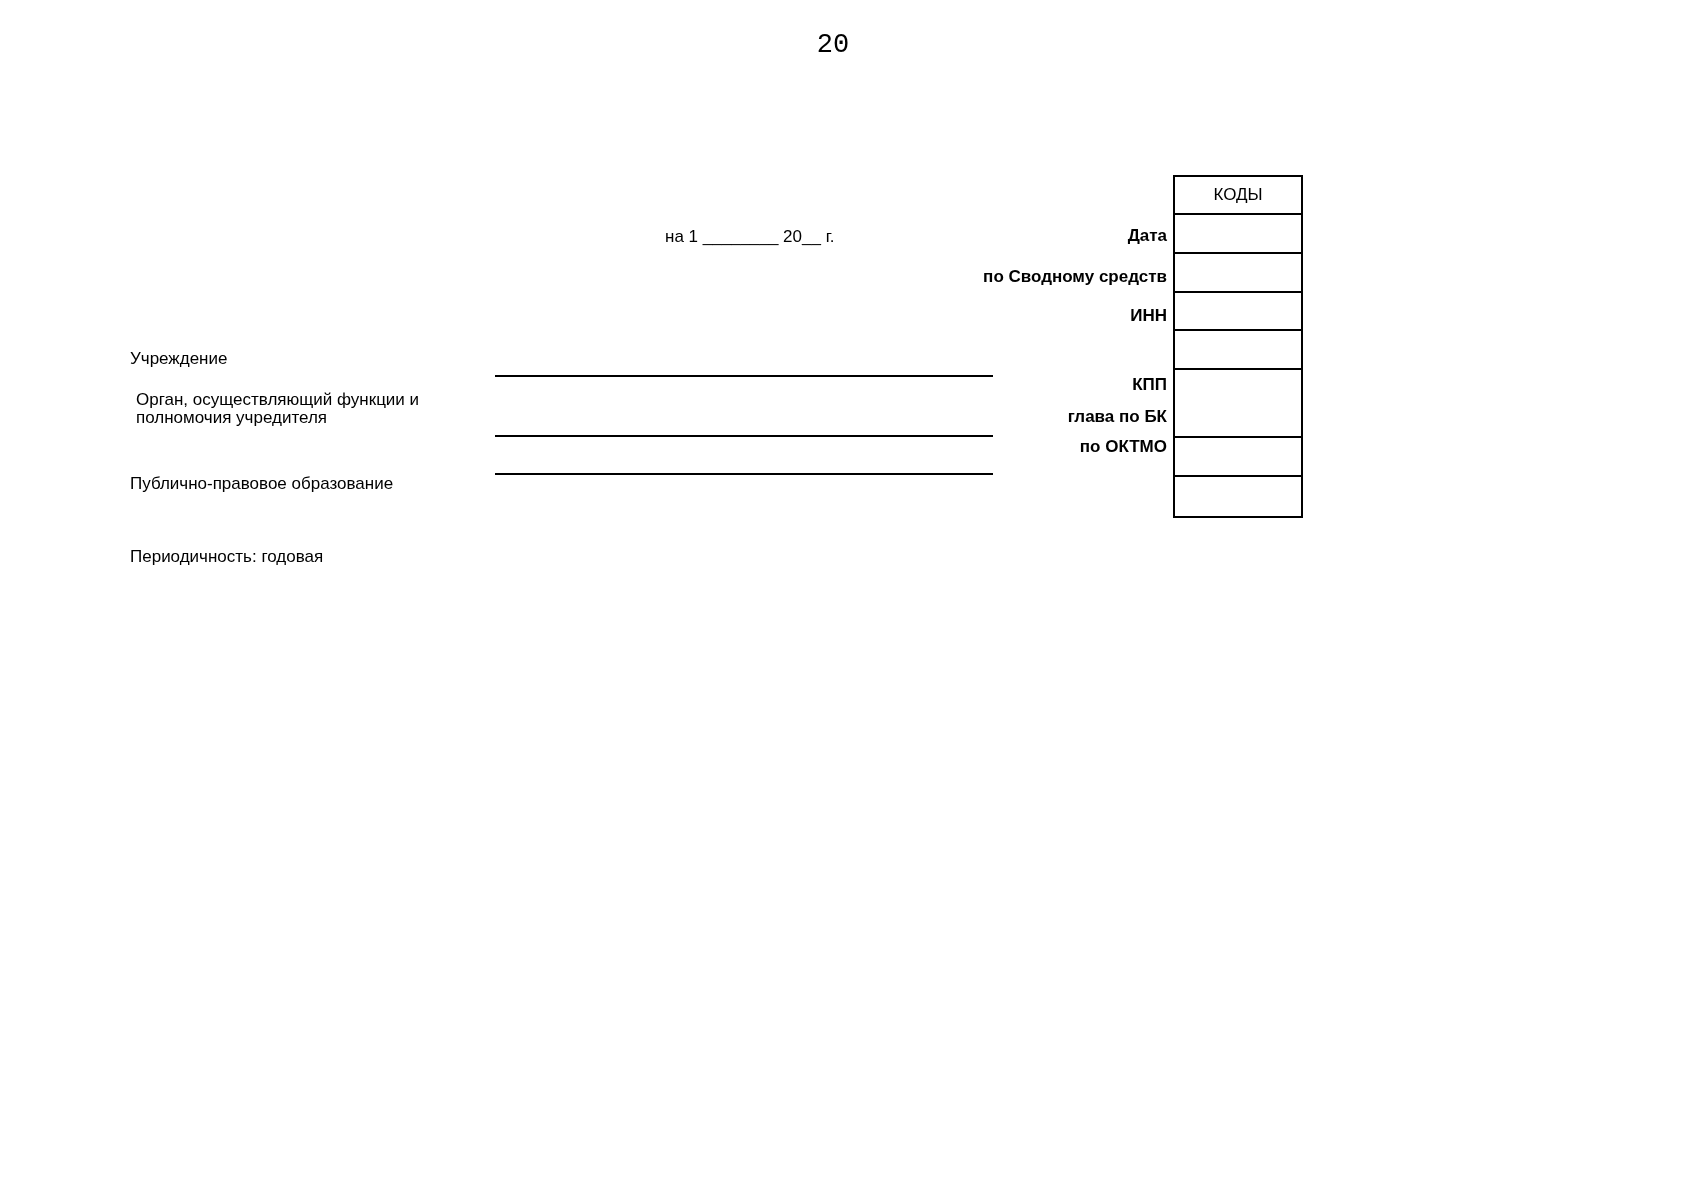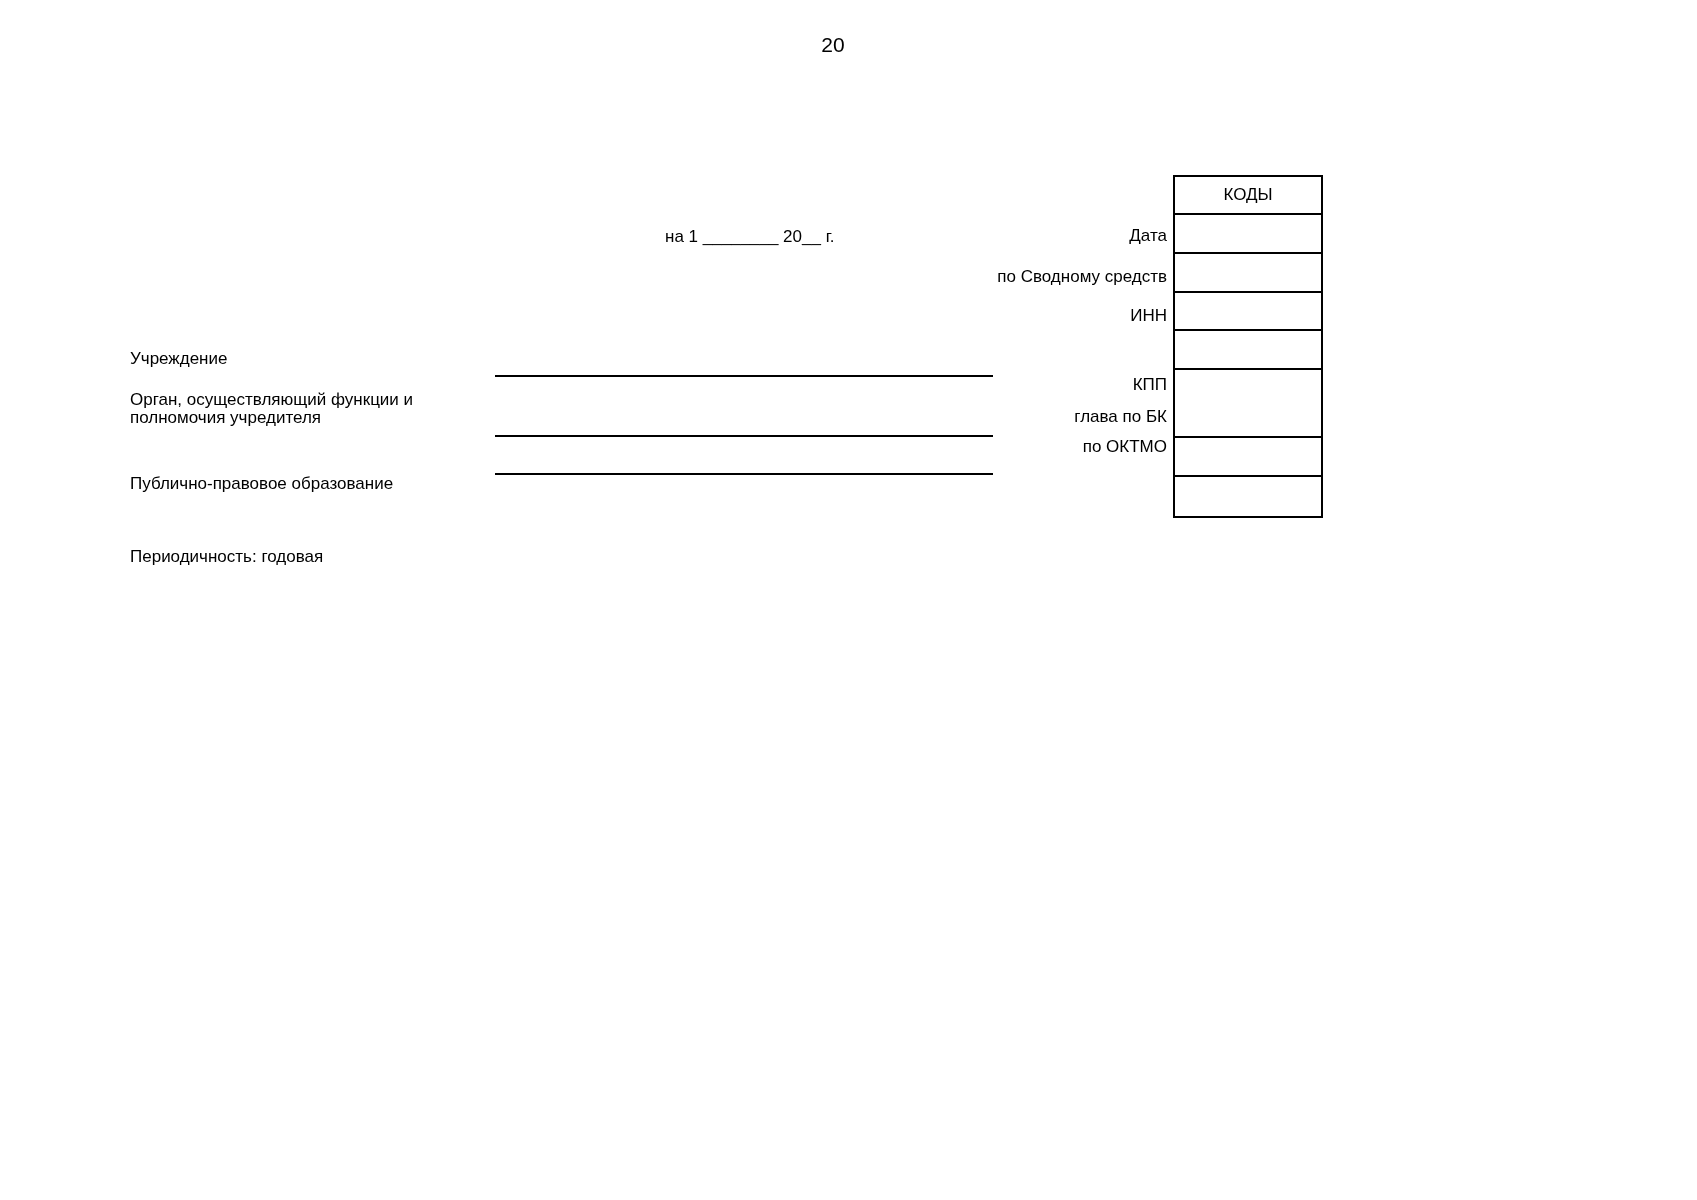--- a/index.html
+++ b/index.html
@@ -14,57 +14,59 @@
     height: 1200px;
     background: #ffffff;
     overflow: hidden;
     font-size: 17px;
     line-height: 20px;
   }
   .abs { position: absolute; }
   .page-number {
     left: 0; top: 34px; width: 1666px;
     text-align: center;
-    font-size: 21px;
+    font-size: 27px;
     line-height: 22px;
+    font-family: Liberation Mono, monospace;
   }
   .doc-title {
     left: 0; top: 135px; width: 1674px;
     text-align: center;
     white-space: nowrap;
   }
   .date-line {
     left: 665px; top: 227px;
     white-space: nowrap;
   }
   .right-label {
     right: 530px;
     text-align: left;
     white-space: nowrap;
+    font-weight: bold;
   }
   .left-label {
     left: 130px;
     white-space: nowrap;
     text-align: right;
   }
   .founder-label {
-    left: 130px;
+    left: 136px;
     width: 295px;
     white-space: normal;
     line-height: 18px;
   }
   .fill-line {
     left: 495px;
     width: 498px;
     height: 2px;
     background: #000000;
   }
   .codes-table {
     left: 1173px; top: 175px;
-    width: 150px;
+    width: 130px;
     border: 2px solid #000000;
     background: #ffffff;
   }
   .codes-header {
     height: 36px;
     display: flex;
     align-items: center;
     justify-content: center;
     white-space: nowrap;
   }

